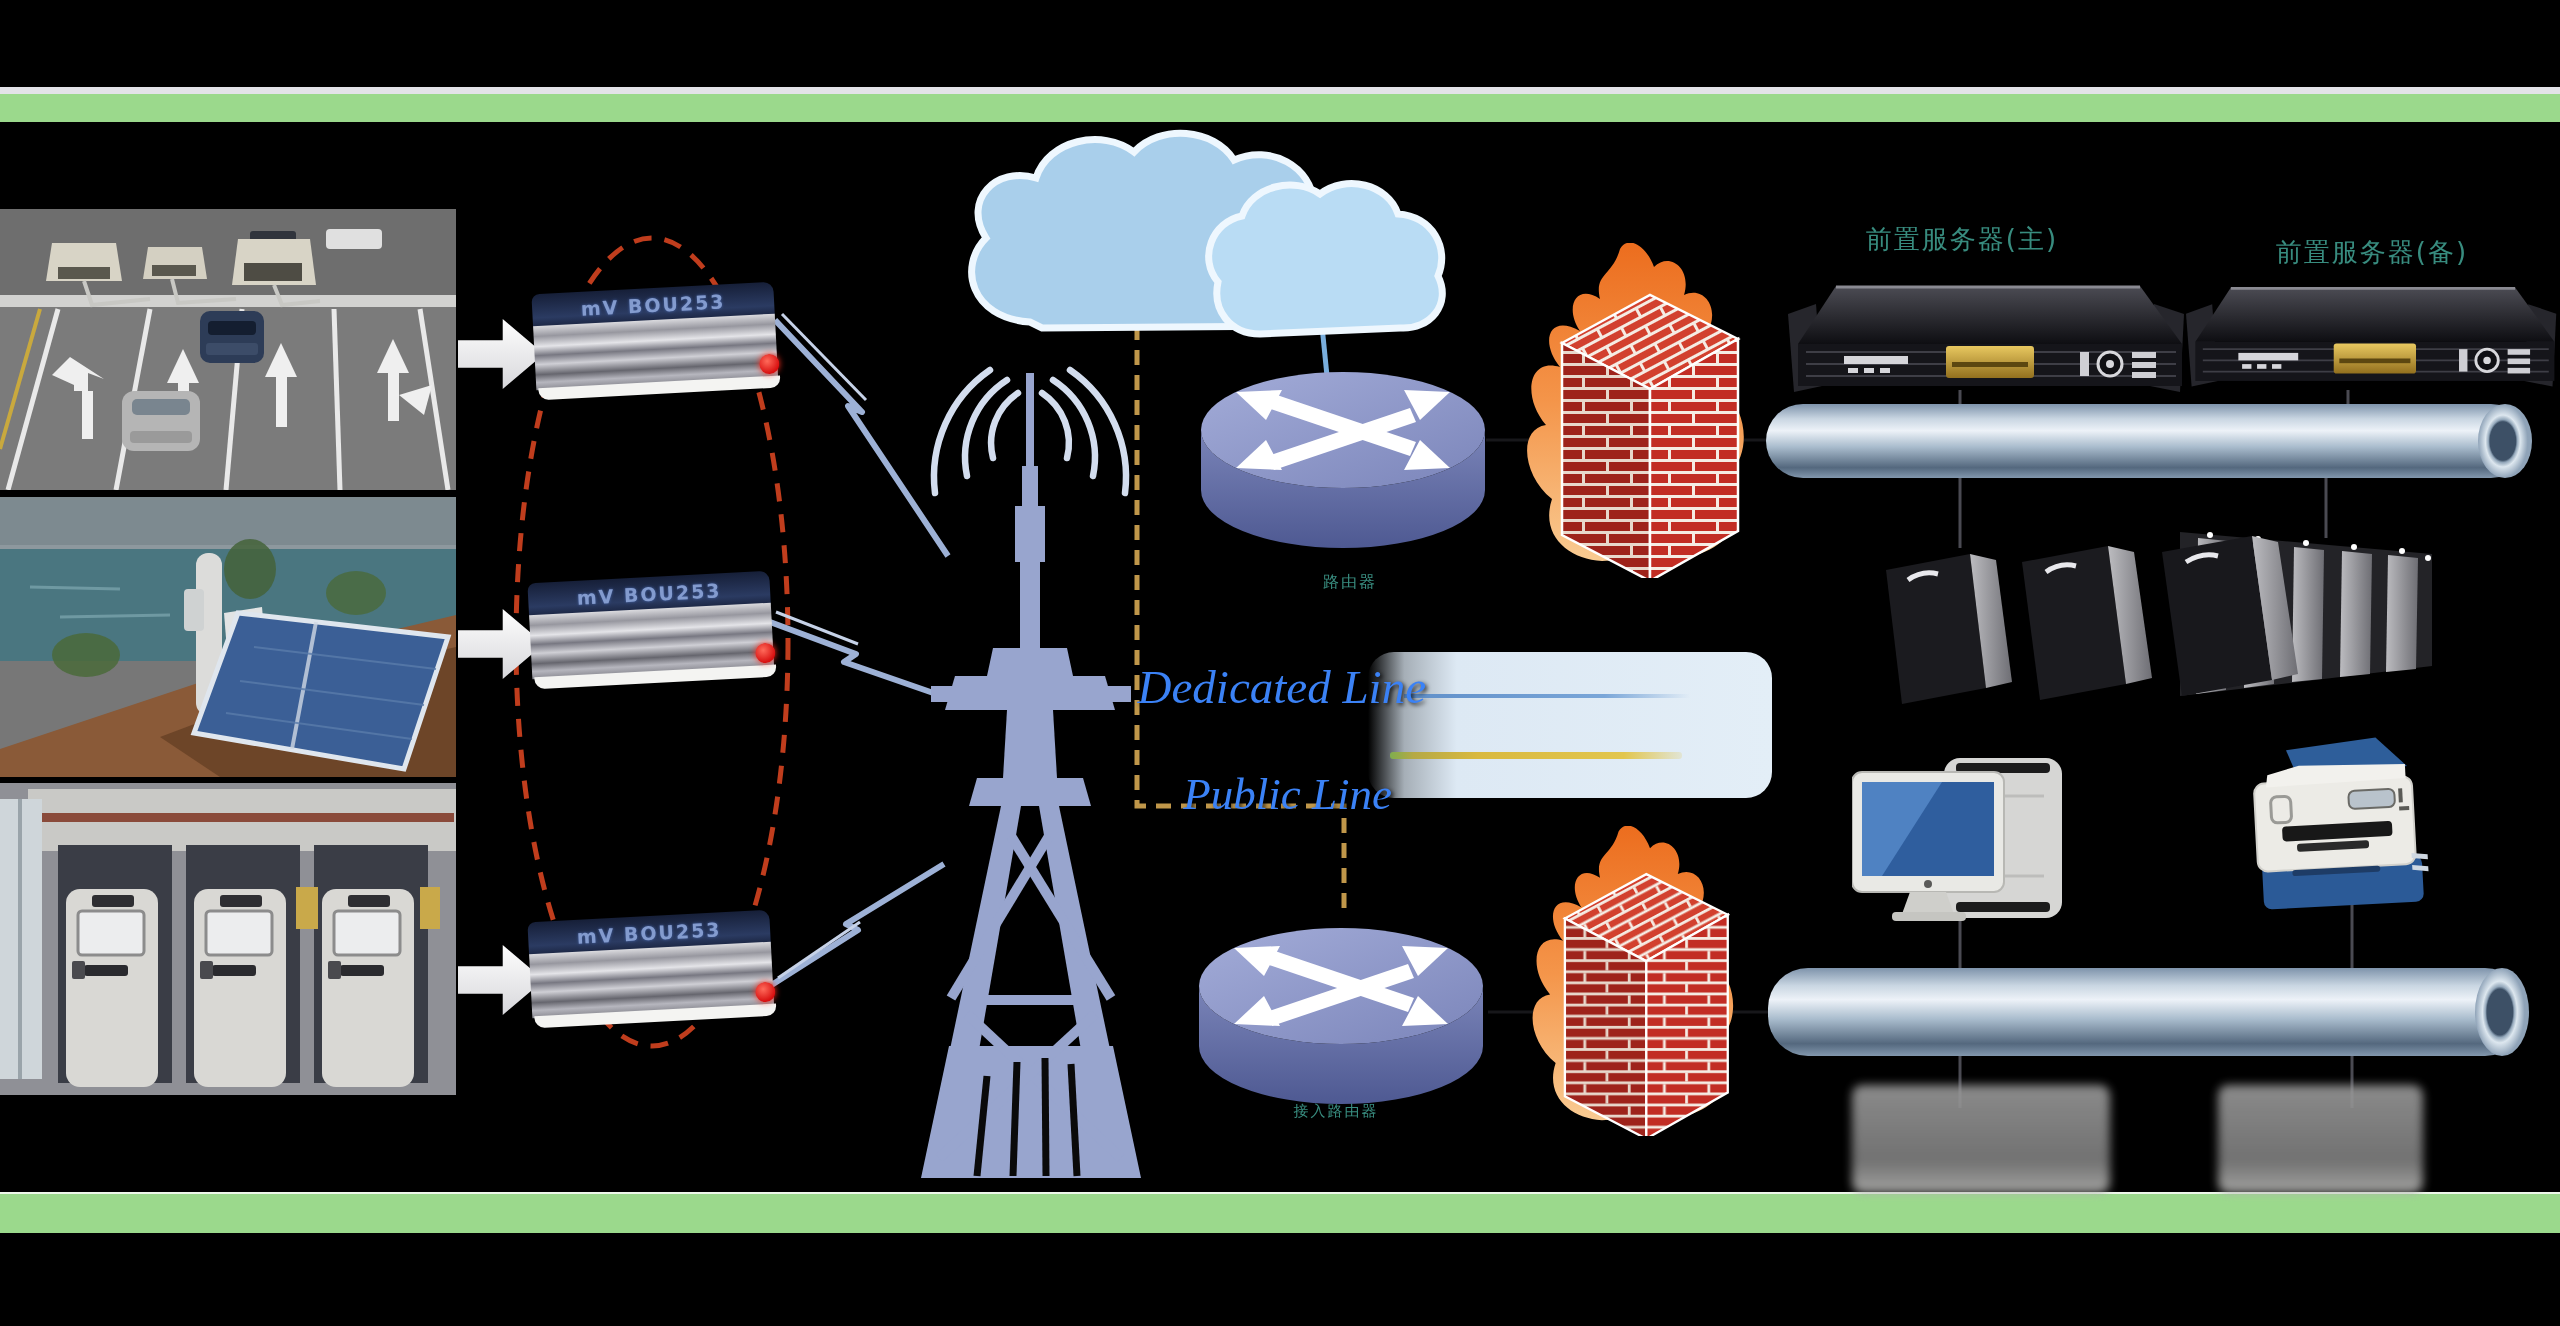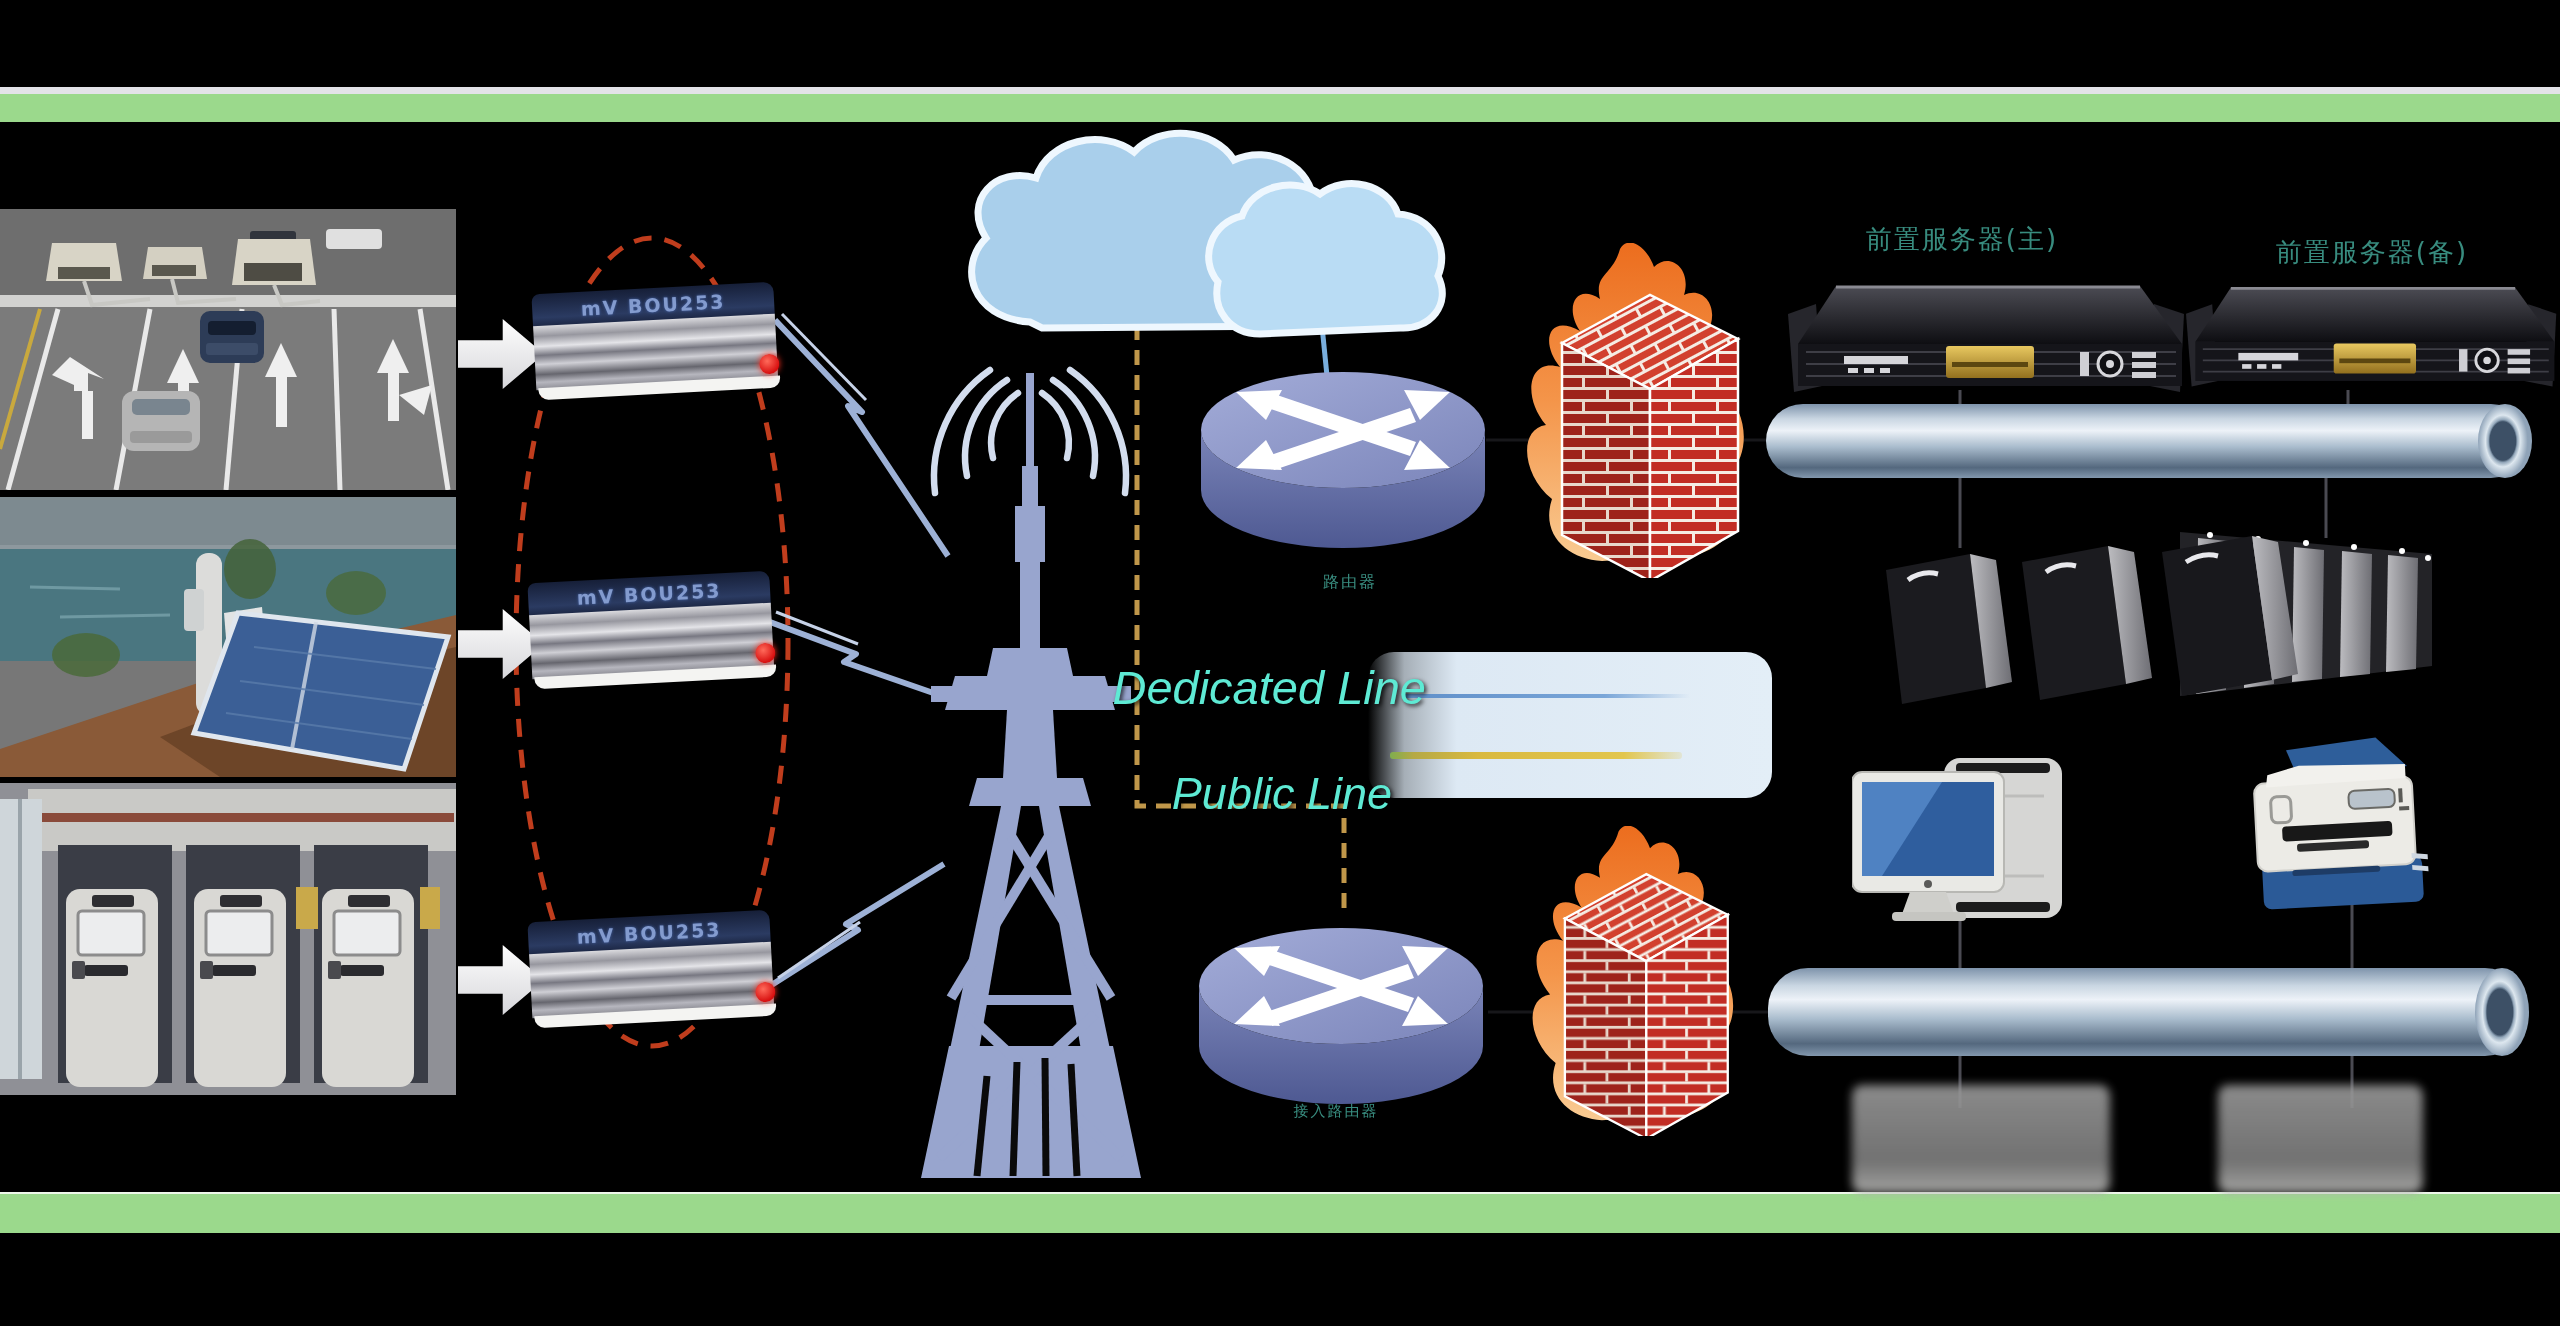--- a/index.html
+++ b/index.html
@@ -44,21 +44,21 @@
   
   .blob{background:linear-gradient(180deg,#9a9a9a,#7e7e7e 70%,#b5b5b3);border-radius:10px;filter:blur(5px);opacity:.9;}
 
   
   .legend-box{left:1368px;top:652px;width:404px;height:146px;border-radius:26px;
     background:linear-gradient(90deg,rgba(221,233,244,0) 0%,rgba(221,233,244,.75) 9%,#dde9f4 22%,#e3eef7 100%);}
   .legend-line-dedicated{left:1404px;top:694px;width:286px;height:4px;
     background:linear-gradient(90deg,#5f8fc9,#7aa6d8 70%,rgba(122,166,216,0));}
   .legend-line-public{left:1390px;top:752px;width:292px;height:7px;border-radius:3px;
     background:linear-gradient(90deg,#7fae4e 0%,#b5a945 8%,#d9b93f 30%,#e2c64e 80%,rgba(226,198,78,.2));}
-  .legend-text{color:#5eead4;font-family:Liberation Sans, sans-serif;font-style:italic;text-align:right;
+  .legend-text{color:#3b82f6;font-family:Liberation Serif, serif;font-style:italic;text-align:right;
     text-shadow:2px 2px 4px rgba(0,0,0,.8);}
   #legend-dedicated{left:1020px;top:660px;width:406px;font-size:47px;}
   #legend-public{left:1020px;top:768px;width:372px;font-size:45px;}
 
   
   .faint-label{color:#5eead4;opacity:.6;text-align:center;letter-spacing:2px;}
 </style>
 </head>
 <body>
 

